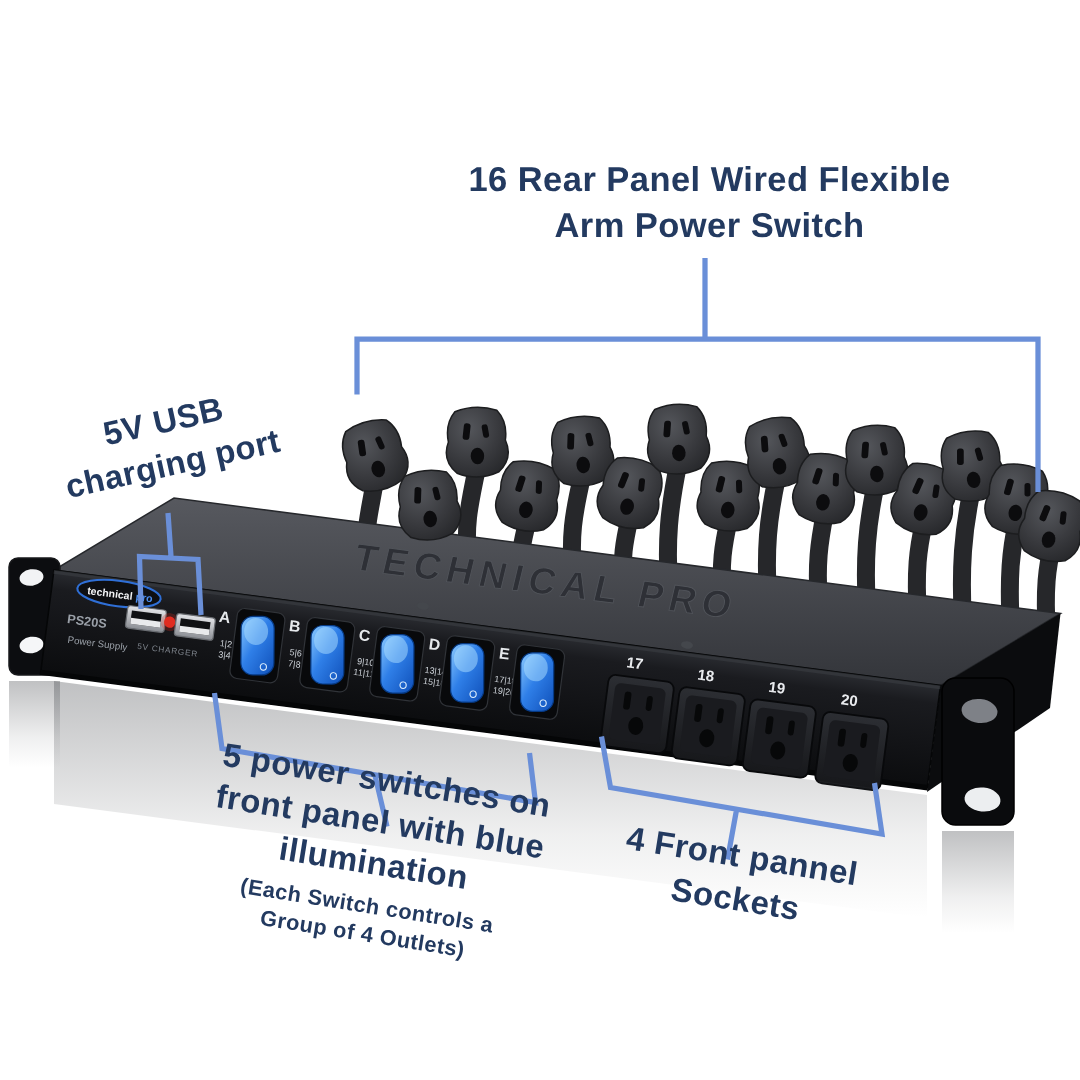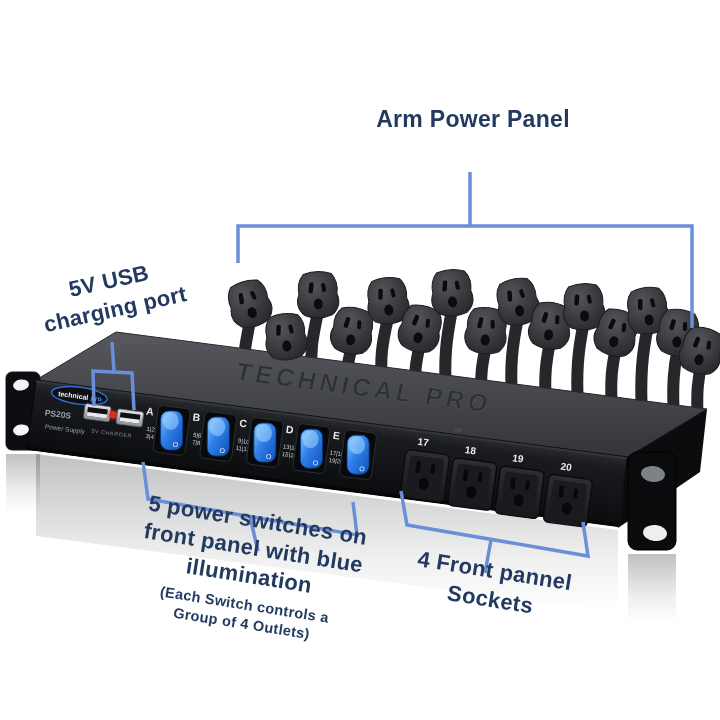--- a/index.html
+++ b/index.html
@@ -326,21 +326,22 @@
       <rect x="628" y="554" width="48" height="68" fill="url(#reflG)"></rect>
     </g>
 
     <path class="callout" d="M470,172 L470,226 M238,263 L238,226 L692,226 L692,328"></path>
     <path class="callout" d="M112,342 L114,371 M94,406 L93,371 L132,373 L134,410"></path>
     <path class="callout" d="M143,462 L148,499 L357,535 L353,502 M250,517 L258,551"></path>
     <path class="callout" d="M401,491 L407,525 L588,556 L583,522 M491,540 L485,573"></path>
   </svg>
 
   <div class="ann ann-top">
-    <div>Arm Power Panel</div>
+    <div>16 Rear Panel Wired Flexible</div>
+    <div>Arm Power Switch</div>
   </div>
 
   <div class="ann ann-usb">
     <div>5V USB</div>
     <div>charging port</div>
   </div>
 
   <div class="ann ann-switches">
     <div>5 power switches on</div>
     <div>front panel with blue</div>

